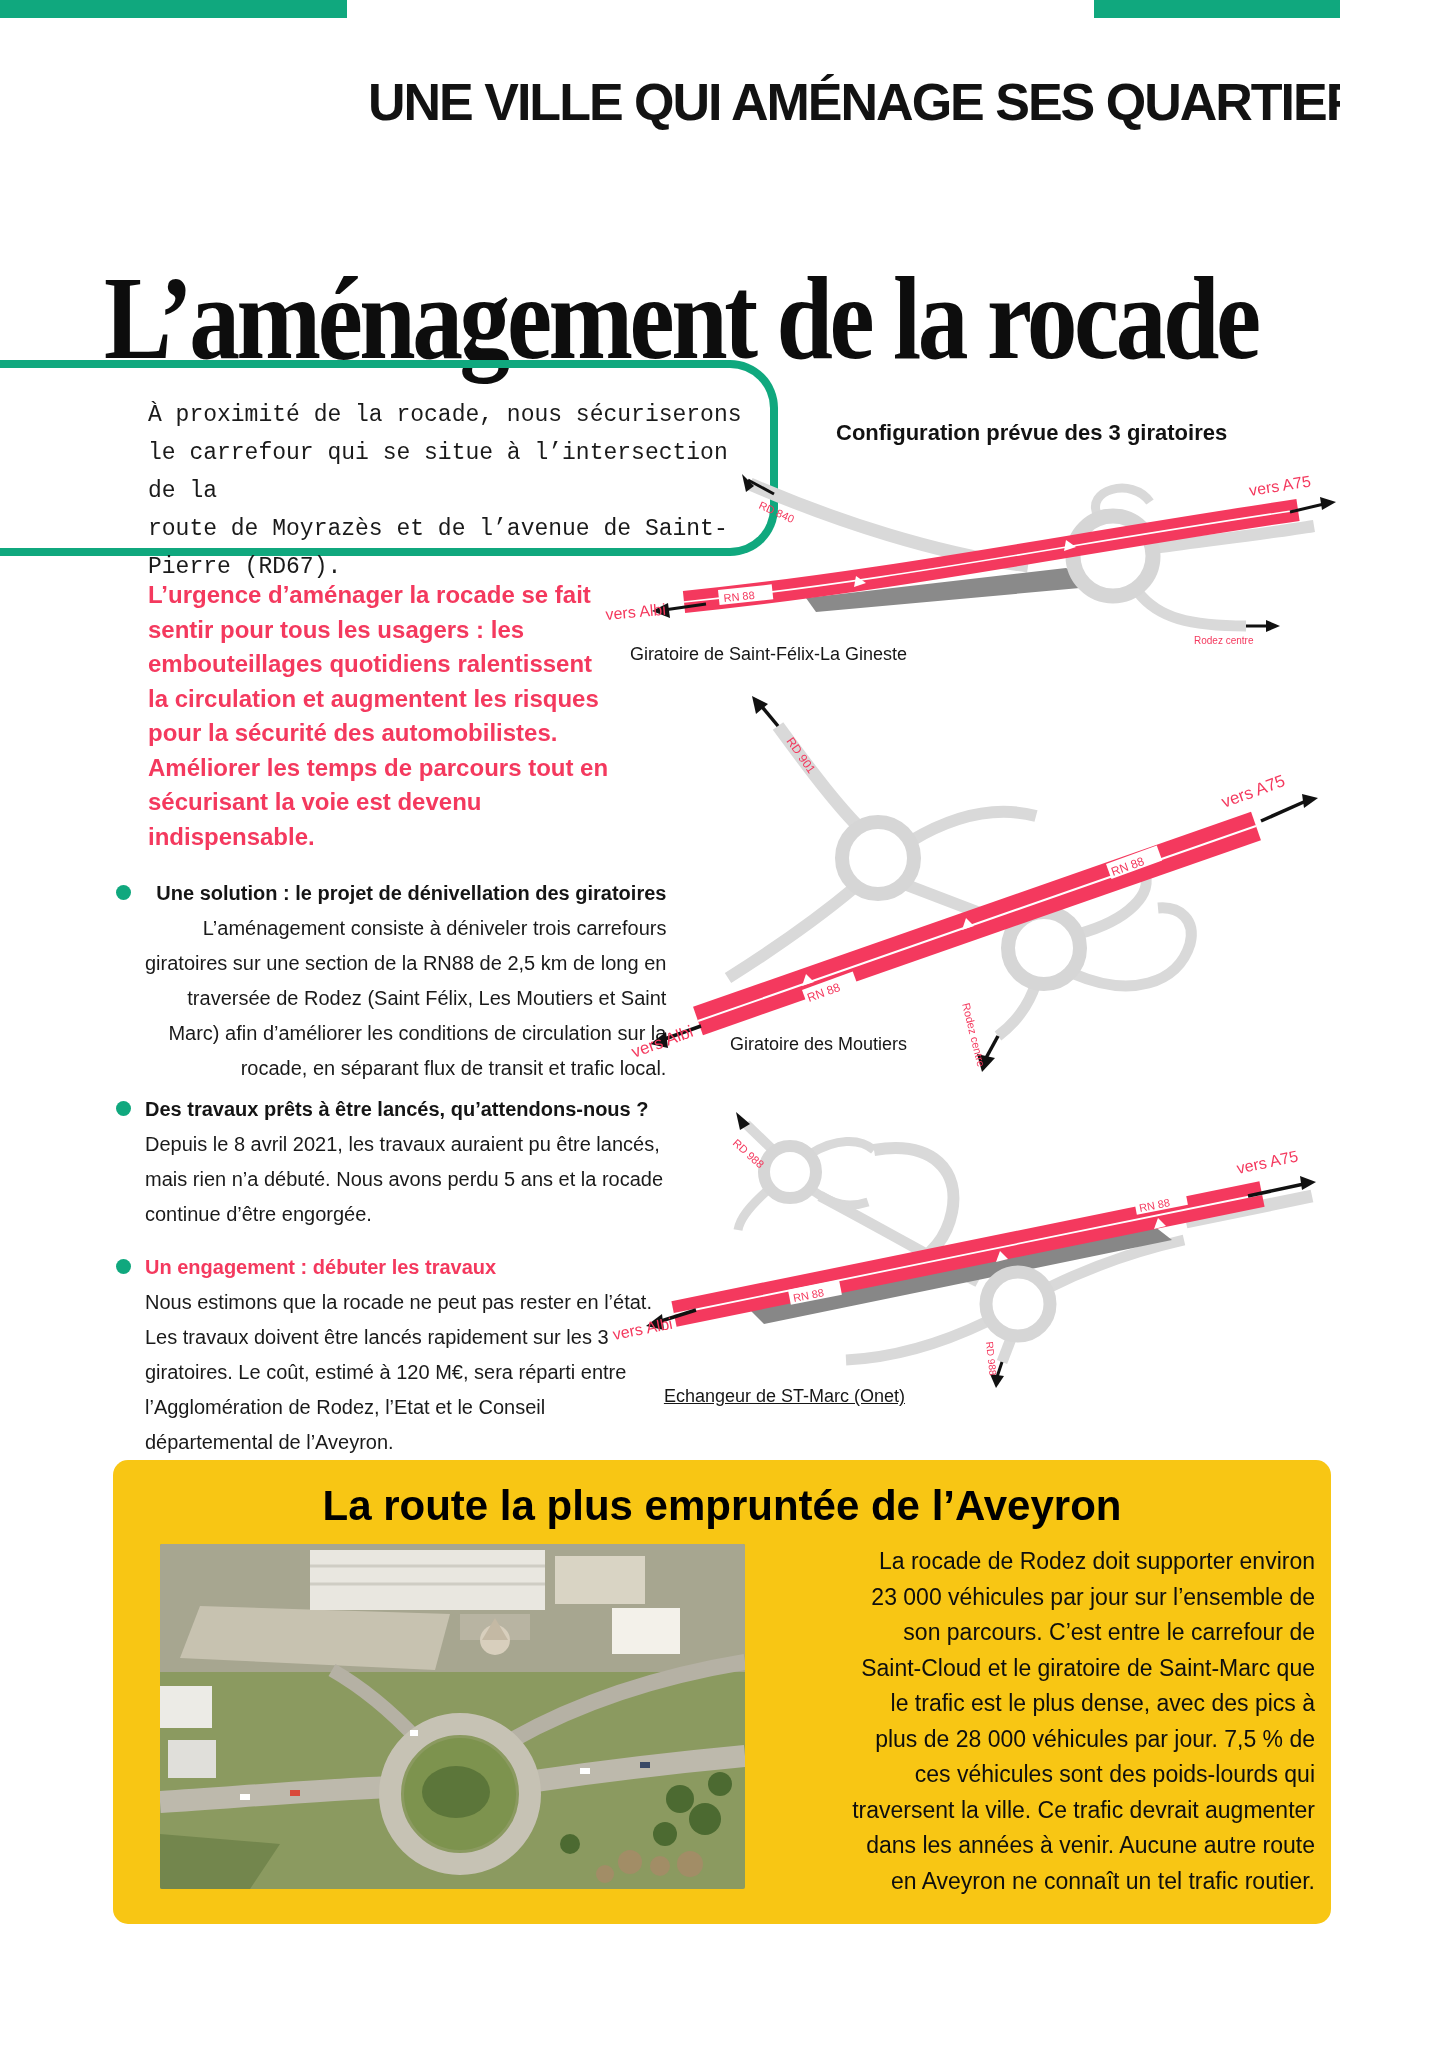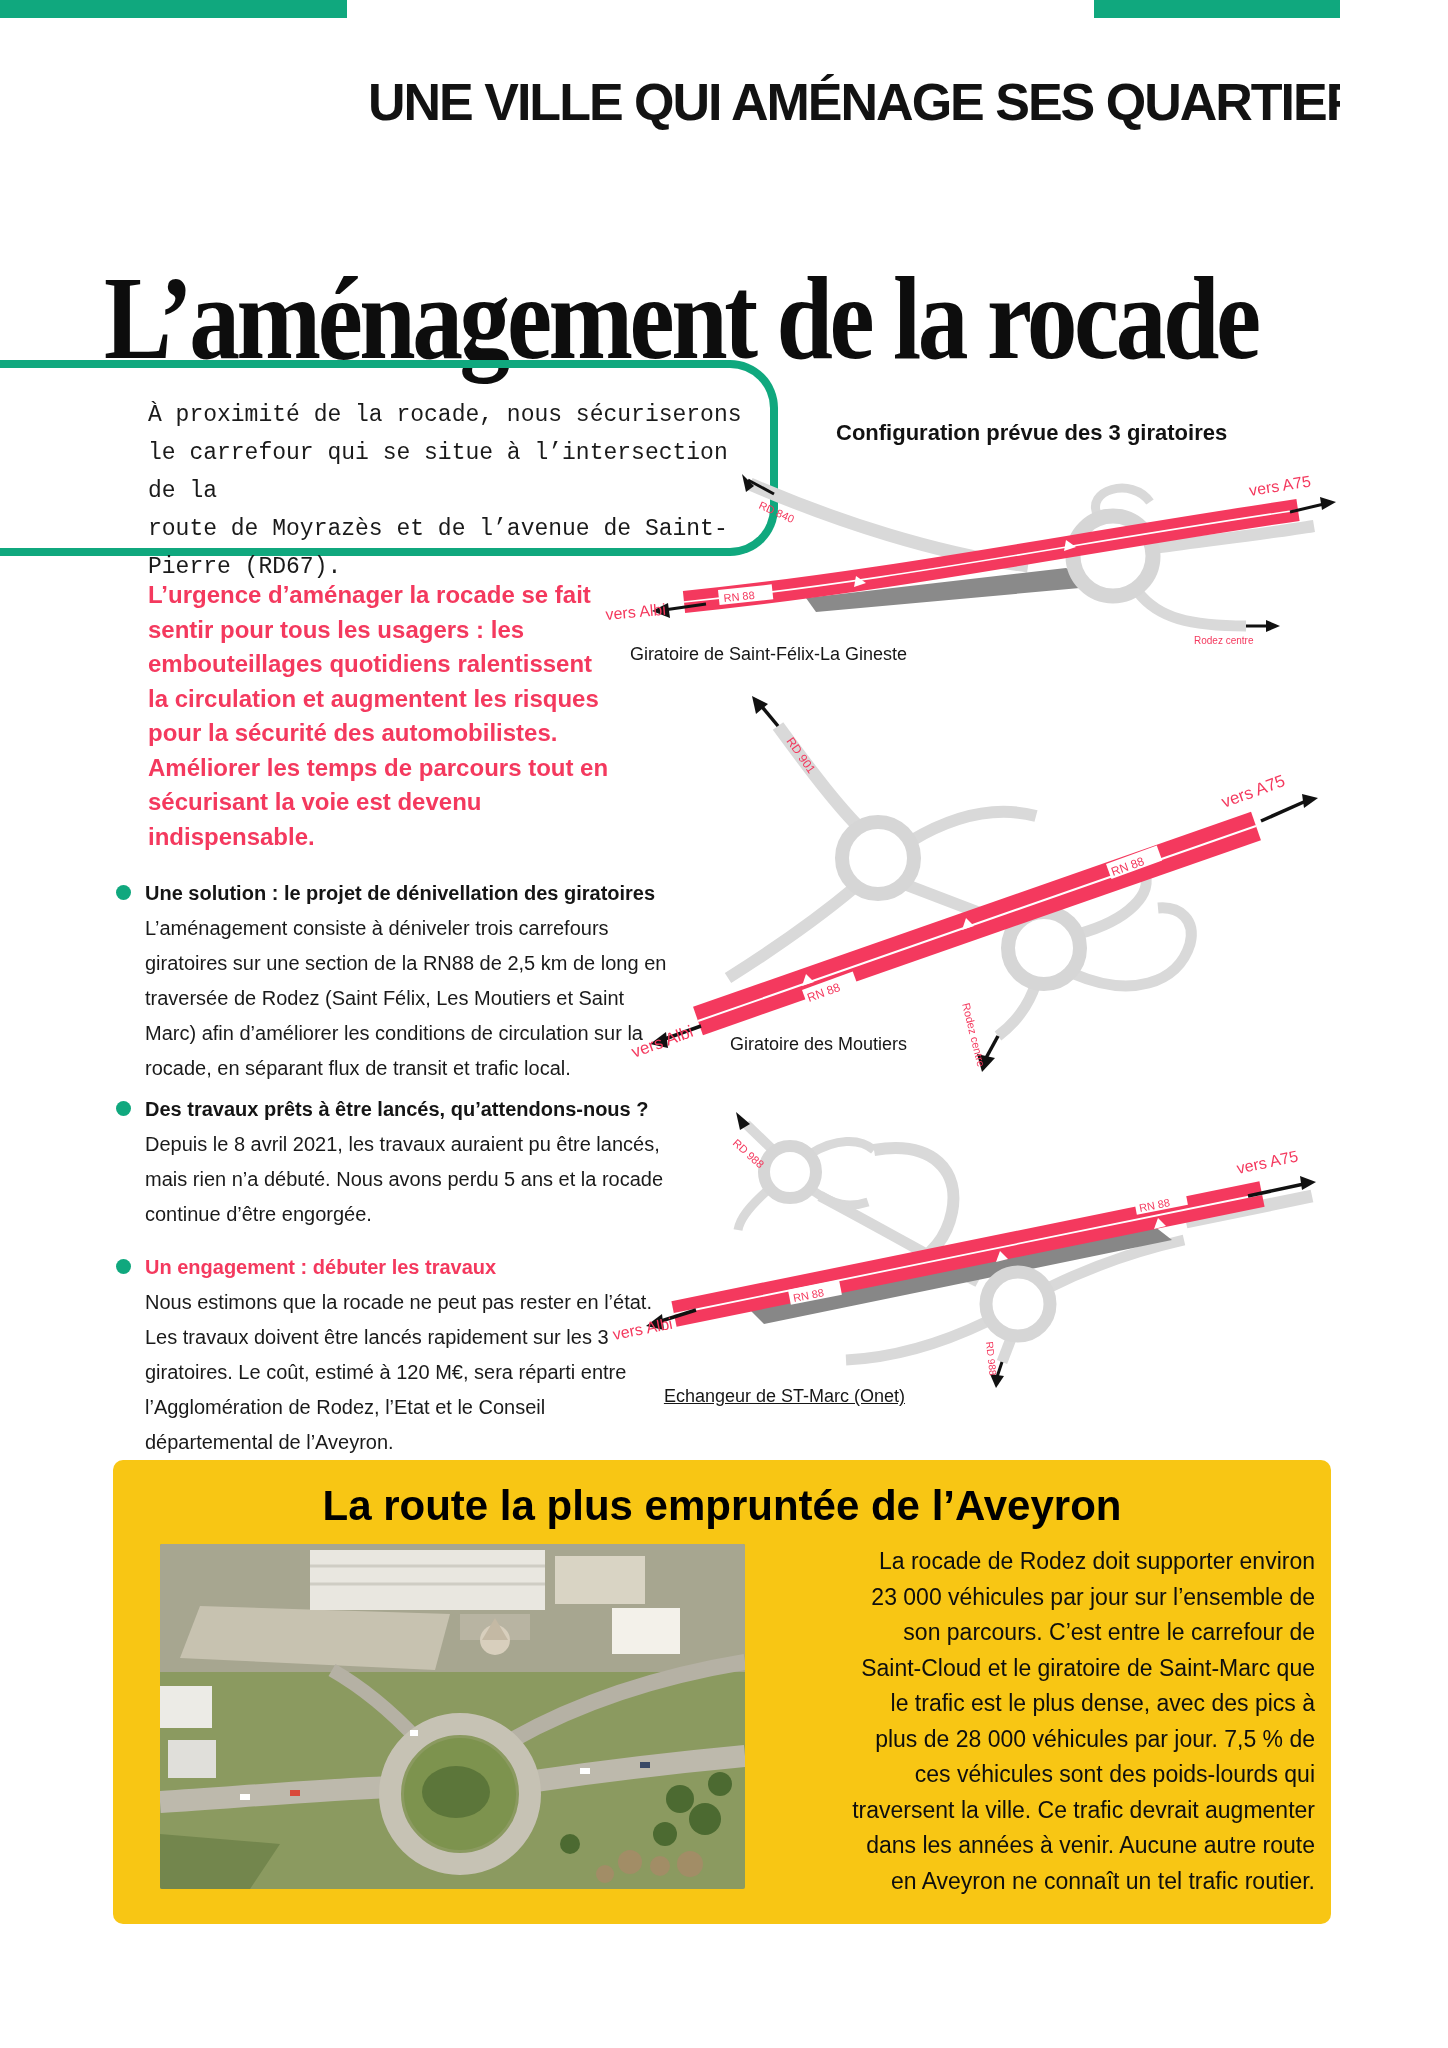--- a/index.html
+++ b/index.html
@@ -28,36 +28,36 @@
   
   .lead{position:absolute;left:148px;top:578px;width:620px;font-size:24px;font-weight:bold;
         line-height:34.5px;color:#f4395e;}
 
   
   .bullet{position:absolute;left:116px;width:620px;display:flex;gap:14px;}
   .bullet .dot{flex:0 0 15px;width:15px;height:15px;border-radius:50%;background:#10a87e;margin-top:9px;}
   .bullet .heading{font-size:20px;font-weight:bold;line-height:35px;color:#151515;}
   .bullet .heading.red{color:#f4395e;}
   .bullet .body{font-size:20px;line-height:35px;color:#1a1a1a;}
-  .b1{top:876px;} .b2{top:1092px;} .b3{top:1250px;}
+  .b1{top:876px;text-align:right;} .b2{top:1092px;} .b3{top:1250px;}
 
   
   .config-heading{position:absolute;left:836px;top:420px;font-size:22px;font-weight:bold;color:#121212;white-space:nowrap;}
   .diagram{position:absolute;}
   .d1{left:598px;top:452px;width:740px;height:198px;}
   .d2{left:606px;top:686px;width:730px;height:390px;}
   .d3{left:598px;top:1096px;width:740px;height:292px;}
   .caption{position:absolute;font-size:18px;color:#161616;white-space:nowrap;}
   .c1{right:433px;top:644px;} .c2{right:433px;top:1034px;} .c3{right:435px;top:1386px;text-decoration:underline;}
 
   svg text{font-family:"Liberation Sans",sans-serif;}
   svg .red-label{fill:#f4395e;}
 
   
-  .highlight{position:absolute;left:113px;top:1460px;width:1218px;height:464px;background:#f8c614;border-radius:10px;}
+  .highlight{position:absolute;left:113px;top:1460px;width:1218px;height:464px;background:#f8c614;border-radius:15px;}
   .highlight-title{text-align:center;padding-top:22px;font-size:42px;font-weight:bold;color:#000;}
   .photo{position:absolute;left:47px;top:84px;width:585px;height:345px;border-radius:2px;overflow:hidden;}
   .highlight-body{position:absolute;left:657px;top:84px;width:545px;font-size:23px;line-height:35.5px;color:#0e0e0e;text-align:right;}
 
   .pagenum{position:absolute;left:1388px;top:1972px;font-size:22px;color:#222;}
 </style>
 </head>
 <body>
 
 <div class="page">

